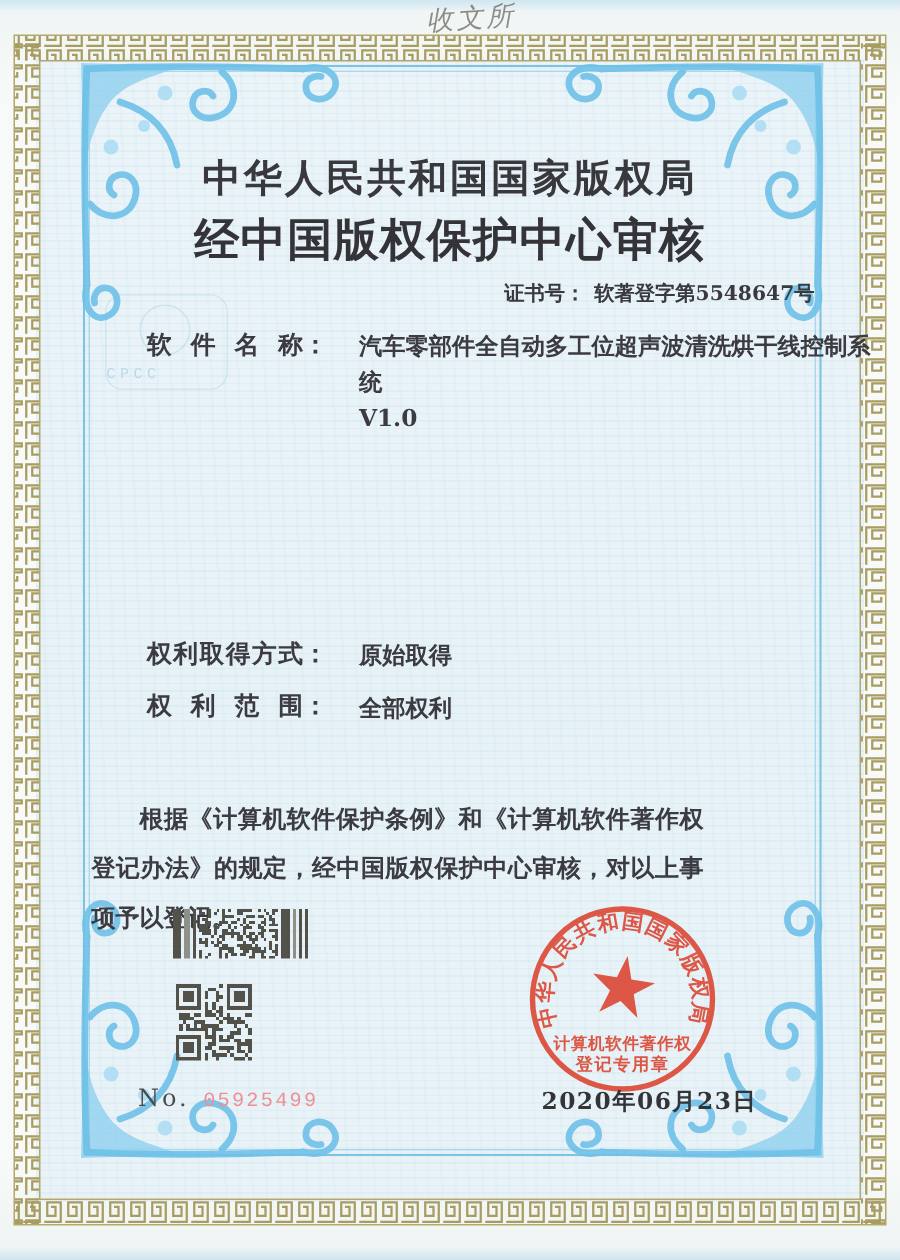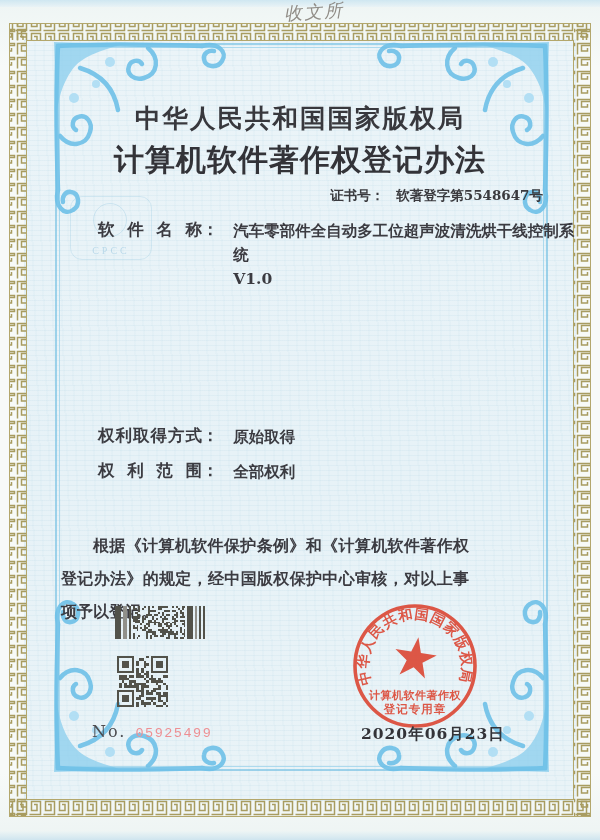--- a/index.html
+++ b/index.html
@@ -27,41 +27,41 @@
   .frame-svg,.ornament-svg{position:absolute;left:0;top:0;}
   .watermark{
     position:absolute;left:70px;top:196px;width:80px;height:62px;
     border:1px solid rgba(130,190,220,.45);border-radius:12px;opacity:.55;
   }
   .watermark .wm-circle{
     position:absolute;left:22px;top:6px;width:32px;height:32px;border-radius:50%;
     border:1px solid rgba(130,190,220,.5);
   }
   .watermark .wm-text{
-    position:absolute;left:0;right:0;bottom:3px;text-align:center;
+    position:absolute;left:0;right:0;bottom:3px;text-align:left;
     font-size:10px;letter-spacing:3px;color:rgba(120,180,215,.75);
-    font-family:Liberation Serif, serif;
+    font-family:Liberation Mono, monospace;
   }
   .authority{
     position:absolute;left:0;top:101px;width:600px;text-align:center;
     font-size:25.5px;font-weight:700;letter-spacing:2px;color:#38383d;
   }
   .cert-title{
     position:absolute;left:0;top:140px;width:600px;text-align:center;
     font-size:30px;font-weight:700;letter-spacing:1px;color:#333338;
   }
   .cert-no{
     position:absolute;top:187px;right:57px;font-size:13.5px;font-weight:700;color:#3a3a3e;
   }
-  .cert-no .cv{margin-left:12px;}
+  .cert-no .cv{margin-left:6px;}
   .field{position:absolute;left:70px;font-size:16.5px;font-weight:700;color:#3b3b41;}
   .flabel{display:inline-block;width:104px;text-align:justify;text-align-last:justify;padding-left:28px;}
   .fcolon{display:inline-block;}
   .fvalue{
-    display:inline-block;vertical-align:top;margin-left:9px;width:356px;
+    display:inline-block;vertical-align:top;margin-left:15px;width:356px;
     white-space:pre-line;font-size:15.5px;line-height:24px;
   }
   .statement{
     position:absolute;left:61px;top:529px;width:408px;
     font-size:16px;font-weight:600;line-height:33px;color:#3b3b41;
     text-indent:32px;text-align:justify;
   }
   .barcode{position:absolute;left:115px;top:606px;width:92px;height:33px;}
   .barcode svg{width:100%;height:100%;}
   .qr{position:absolute;left:117px;top:656px;width:51px;height:51px;}
@@ -137,21 +137,21 @@
     </defs>
     <rect x="10" y="24" width="580" height="16" fill="url(#gkh)"></rect>
     <rect x="10" y="800" width="580" height="16" fill="url(#gkh)"></rect>
     <rect x="10" y="24" width="16" height="792" fill="url(#gkv)"></rect>
     <rect x="574" y="24" width="16" height="792" fill="url(#gkv)"></rect>
     <rect x="9.5" y="23.5" width="581" height="793" fill="none" stroke="#b3a76c" stroke-width="1"></rect>
     <rect x="26.5" y="40.5" width="547" height="759" fill="none" stroke="#b3a76c" stroke-width="1"></rect>
   </svg>
 
   <div class="authority">中华人民共和国国家版权局</div>
-  <div class="cert-title">计算机软件著作权登记办法</div>
+  <div class="cert-title">经中国版权保护中心审核</div>
 
   <div class="cert-no">
     <span>证书号：</span><span class="cv">软著登字第5548647号</span>
   </div>
 
   <div class="field" style="top:219px">
     <span class="flabel">软件名称</span><span class="fcolon">：</span>
     <span class="fvalue">汽车零部件全自动多工位超声波清洗烘干线控制系统
 V1.0</span>
   </div>

